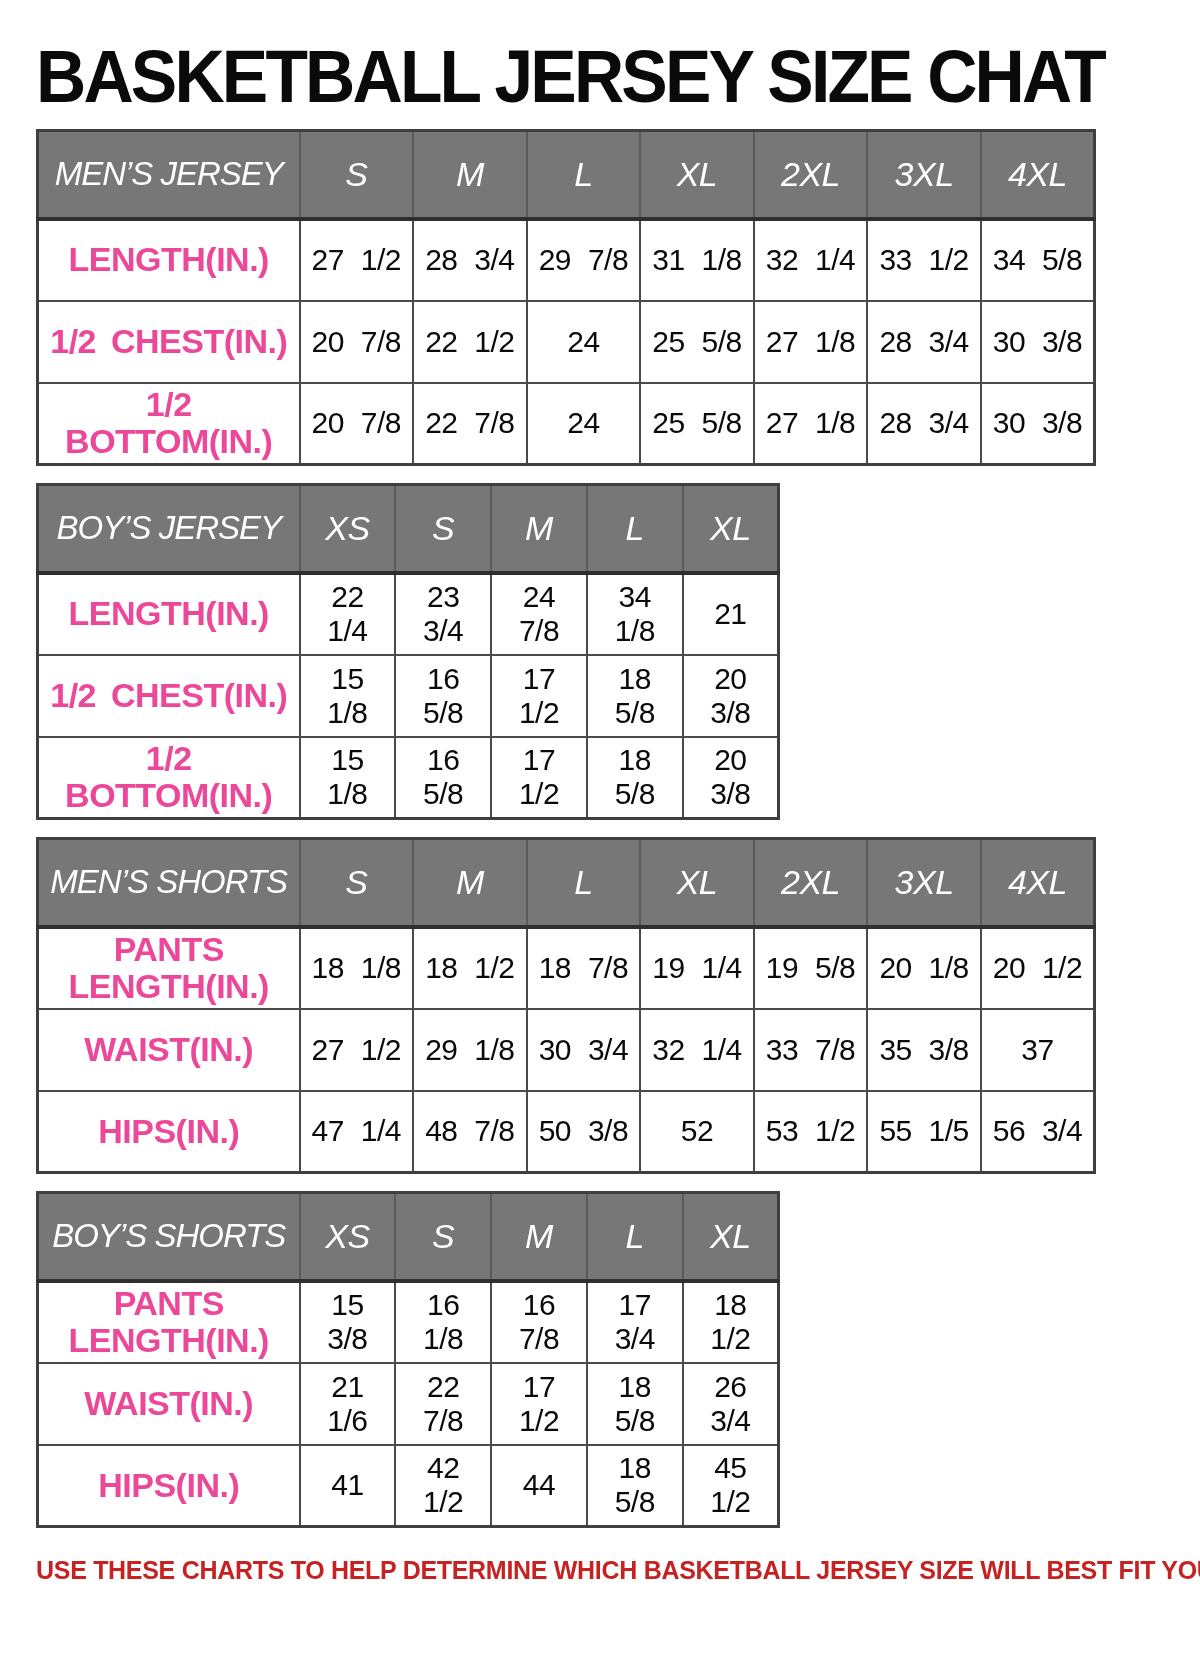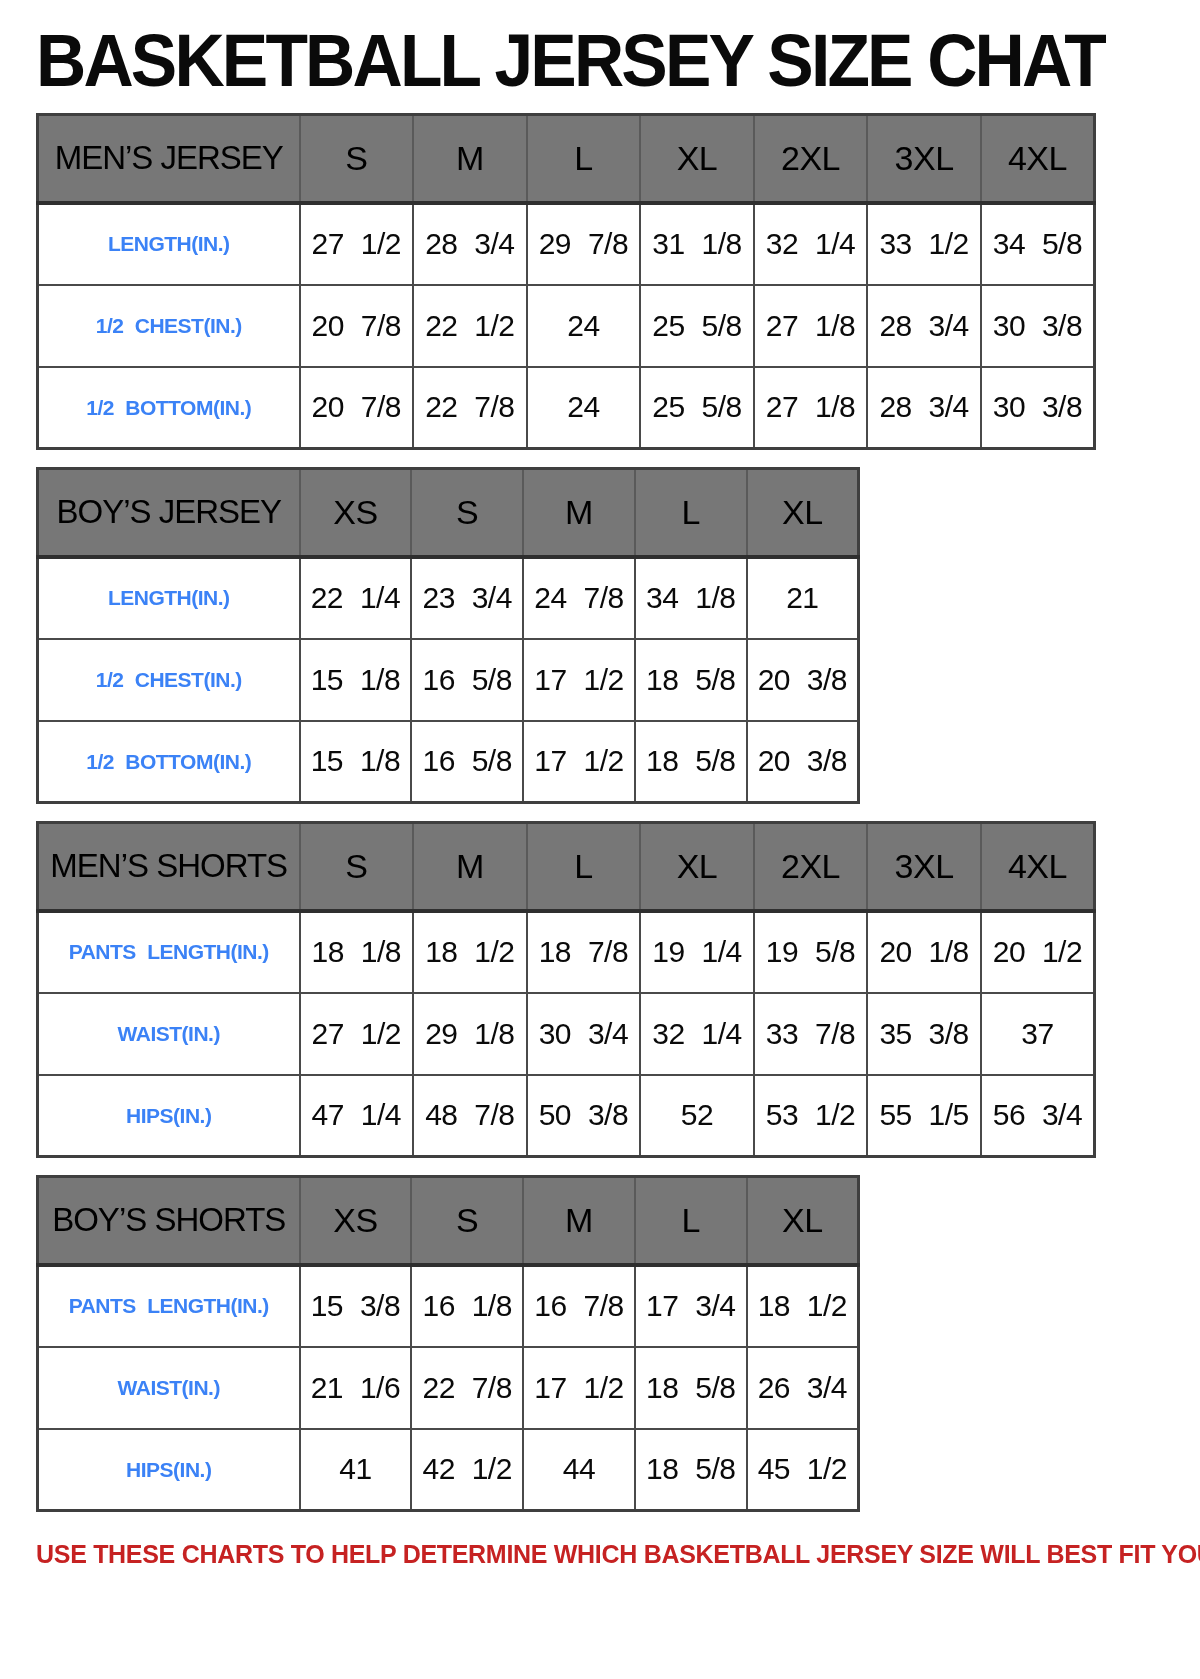--- a/index.html
+++ b/index.html
@@ -9,21 +9,21 @@
     width: 1200px;
   }
   body {
     font-family: "Liberation Sans", "DejaVu Sans", sans-serif;
     color: #111111;
     -webkit-font-smoothing: antialiased;
   }
   .page {
     width: 1200px;
     min-height: 1679px;
-    padding: 12px 0 0 36px;
+    padding: 28px 0 0 36px;
     box-sizing: border-box;
     overflow: hidden;
   }
   .page-title {
     margin: 6px 0 10px 0;
     font-size: 74px;
     font-weight: 700;
     letter-spacing: -3px;
     white-space: nowrap;
     transform: scaleX(0.94);
@@ -45,51 +45,52 @@
     margin: 26px 0 0 0;
     white-space: nowrap;
   }
   table.size-table {
     border-collapse: collapse;
     table-layout: fixed;
     margin: 0 0 17px 0;
     border: 3px solid #3f3f3f;
   }
   table.size-table.wide   { width: 1060px; }
-  table.size-table.narrow { width: 824px;  }
+  table.size-table.narrow { width: 744px;  }
   table.size-table th, table.size-table td {
     border: 2px solid #4a4a4a;
     text-align: center;
     vertical-align: middle;
     padding: 0 4px;
     overflow: hidden;
   }
   table.size-table col.label-col { width: 262px; }
   table.size-table thead tr { height: 88px; }
   table.size-table tbody tr { height: 82px; }
   table.size-table thead th {
     background: #777777;
-    color: #000000;
+    color: #ffffff;
     font-size: 34px;
     font-weight: 400;
     letter-spacing: -0.5px;
     border-color: #5a5a5a;
     border-bottom: 4px solid #2f2f2f;
+    font-style: italic;
   }
   table.size-table thead th.table-title-cell {
     font-size: 33px;
     letter-spacing: -1px;
   }
   td.row-label {
     font-weight: 700;
-    font-size: 21px;
+    font-size: 34px;
     letter-spacing: -0.5px;
     word-spacing: 6px;
     line-height: 1.1;
-    color: #3b82f6;
+    color: #ec4899;
   }
   td.val {
     font-size: 30px;
     font-weight: 400;
     letter-spacing: -0.5px;
     word-spacing: 9px;
     color: #0a0a0a;
   }
 </style>
 </head>

